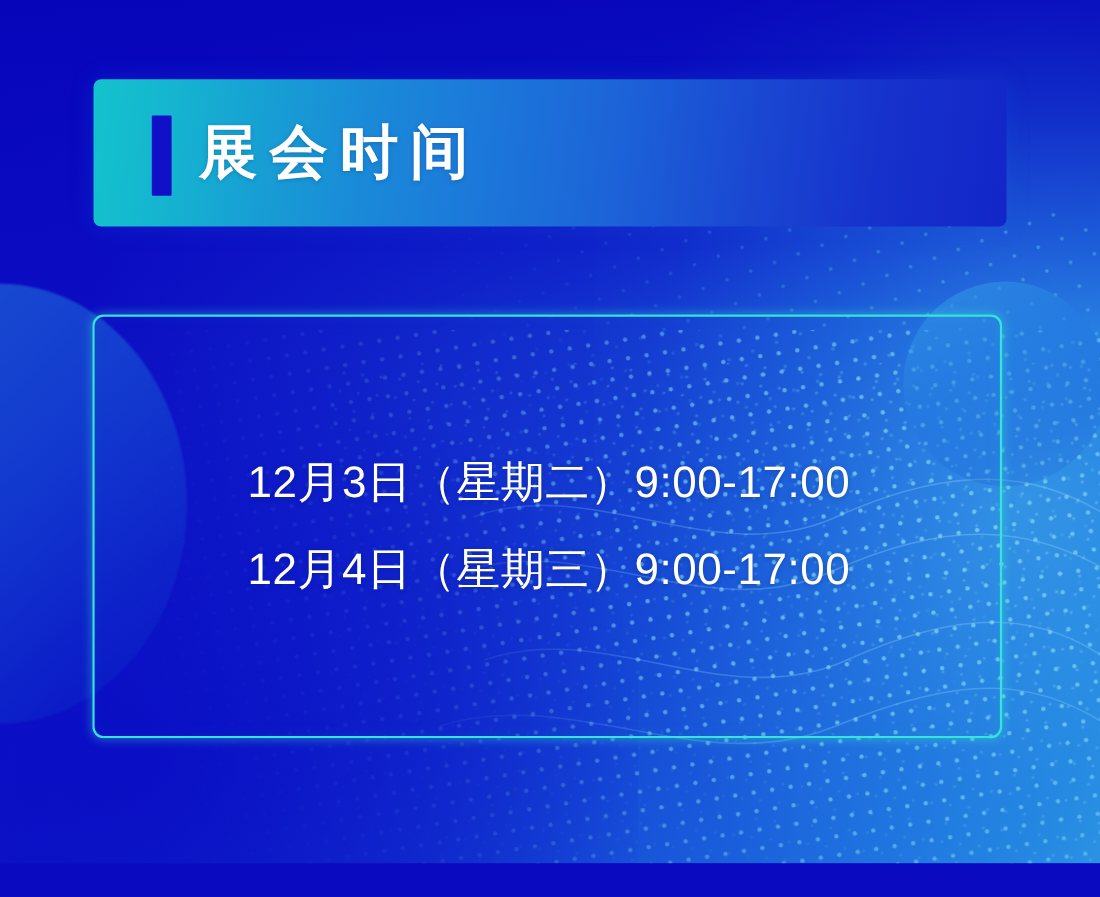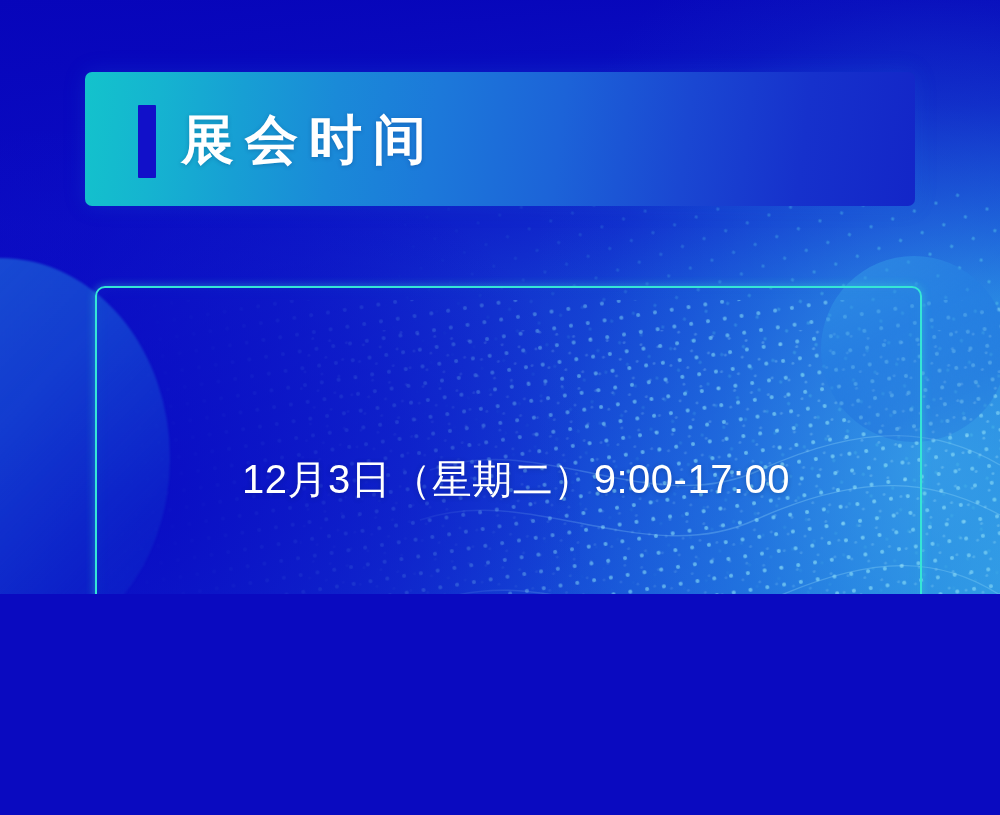--- a/index.html
+++ b/index.html
@@ -4,21 +4,21 @@
 <title>展会时间</title>
 <style>
   html, body {
     margin: 0;
     padding: 0;
     background: #0a0ac0;
   }
   .poster {
     position: relative;
     width: 1000px;
-    height: 594px;
+    height: 785px;
     overflow: hidden;
     font-family: "Liberation Sans", "DejaVu Sans", sans-serif;
     background: #0c10c4;
   }
 
   
   .bg-base {
     position: absolute;
     inset: 0;
     background:
@@ -136,29 +136,28 @@
     font-weight: bold;
     letter-spacing: 11px;
     line-height: 1;
     white-space: nowrap;
     text-shadow: 0 1px 4px rgba(0,30,90,0.25);
   }
 
   
   .frame {
     position: absolute;
-    left: 95px; top: 286px;
+    left: 84px; top: 286px;
     width: 827px; height: 385px;
     border: 2px solid #35e6d6;
     border-radius: 10px;
     box-shadow:
       0 0 10px rgba(55,230,214,0.45),
       inset 0 0 16px rgba(55,230,214,0.05);
     box-sizing: border-box;
-    text-align: center;
   }
   .schedule {
     position: absolute;
     left: 139px;
     top: 50%;
     transform: translateY(-50%);
     width: 560px;
   }
   .schedule-line {
     color: #ffffff;
@@ -242,16 +241,17 @@
   <div class="circle-right"></div>
 
   <div class="banner">
     <div class="banner-accent"></div>
     <div class="banner-title">展会时间</div>
   </div>
 
   <div class="frame">
     <div class="schedule">
       <div class="schedule-line">12月3日（星期二）9:00-17:00</div>
+      <div class="schedule-line">12月4日（星期三）9:00-17:00</div>
     </div>
   </div>
 
 </div>
 
 </body></html>

